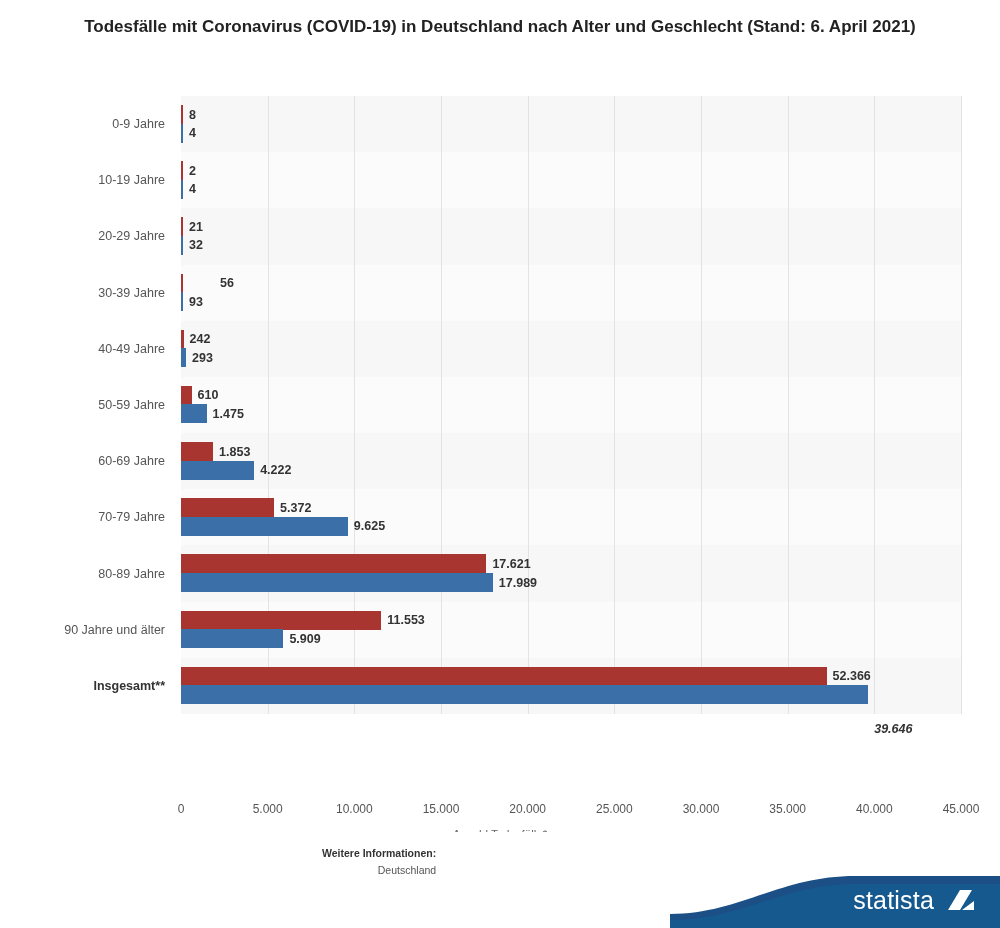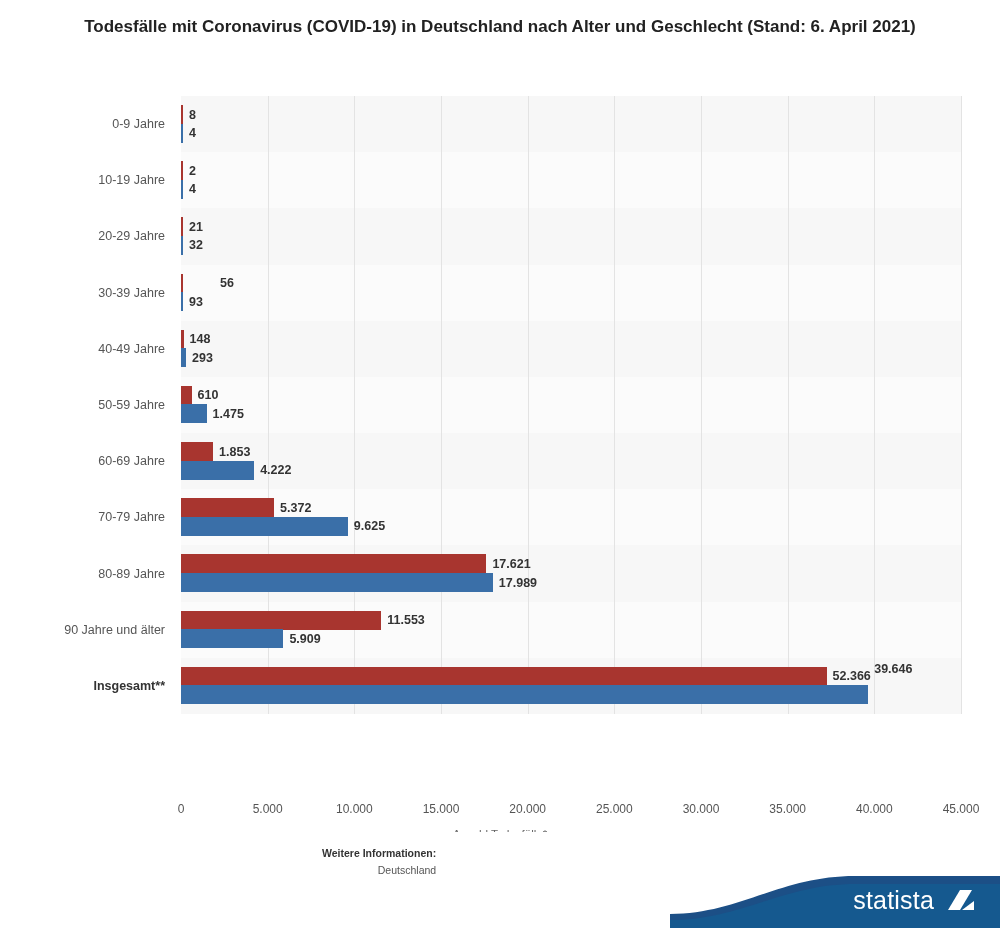--- a/index.html
+++ b/index.html
@@ -222,21 +222,21 @@
       <div class="bar-value" style="left: 8px; top: 93.2618px;">4</div>
       <div class="bar f" style="left: 0px; top: 121.404px; width: 2px;"></div>
       <div class="bar-value" style="left: 8px; top: 130.904px;">21</div>
       <div class="bar m" style="left: 0px; top: 139.944px; width: 2px;"></div>
       <div class="bar-value" style="left: 8px; top: 149.444px;">32</div>
       <div class="bar f" style="left: 0px; top: 177.585px; width: 2px;"></div>
       <div class="bar-value" style="left: 8px; top: 187.085px; margin-left: 31px;">56</div>
       <div class="bar m" style="left: 0px; top: 196.125px; width: 2px;"></div>
       <div class="bar-value" style="left: 8px; top: 205.625px;">93</div>
       <div class="bar f" style="left: 0px; top: 233.767px; width: 2.56533px;"></div>
-      <div class="bar-value" style="left: 8.56533px; top: 243.267px;">148</div>
+      <div class="bar-value" style="left: 8.56533px; top: 243.267px;">242</div>
       <div class="bar m" style="left: 0px; top: 252.307px; width: 5.07867px;"></div>
       <div class="bar-value" style="left: 11.0787px; top: 261.807px;">293</div>
       <div class="bar f" style="left: 0px; top: 289.949px; width: 10.5733px;"></div>
       <div class="bar-value" style="left: 16.5733px; top: 299.449px;">610</div>
       <div class="bar m" style="left: 0px; top: 308.489px; width: 25.5667px;"></div>
       <div class="bar-value" style="left: 31.5667px; top: 317.989px;">1.475</div>
       <div class="bar f" style="left: 0px; top: 346.131px; width: 32.1187px;"></div>
       <div class="bar-value" style="left: 38.1187px; top: 355.631px;">1.853</div>
       <div class="bar m" style="left: 0px; top: 364.671px; width: 73.1813px;"></div>
       <div class="bar-value" style="left: 79.1813px; top: 374.171px;">4.222</div>
@@ -248,21 +248,21 @@
       <div class="bar-value" style="left: 311.431px; top: 467.995px;">17.621</div>
       <div class="bar m" style="left: 0px; top: 477.035px; width: 311.809px;"></div>
       <div class="bar-value" style="left: 317.809px; top: 486.535px;">17.989</div>
       <div class="bar f" style="left: 0px; top: 514.676px; width: 200.252px;"></div>
       <div class="bar-value" style="left: 206.252px; top: 524.176px;">11.553</div>
       <div class="bar m" style="left: 0px; top: 533.216px; width: 102.423px;"></div>
       <div class="bar-value" style="left: 108.423px; top: 542.716px;">5.909</div>
       <div class="bar f" style="left: 0px; top: 570.858px; width: 645.563px;"></div>
       <div class="bar-value" style="left: 651.563px; top: 580.358px;">52.366</div>
       <div class="bar m" style="left: 0px; top: 589.398px; width: 687.197px;"></div>
-      <div class="bar-value" style="left: 693.197px; top: 573px;">39.646</div>
+      <div class="bar-value" style="left: 693.197px; top: 633px; font-style: italic;">39.646</div>
     </div>
   <div class="xticks">
       <div class="xtick" style="left: 0px;">0</div>
       <div class="xtick" style="left: 86.6667px;">5.000</div>
       <div class="xtick" style="left: 173.333px;">10.000</div>
       <div class="xtick" style="left: 260px;">15.000</div>
       <div class="xtick" style="left: 346.667px;">20.000</div>
       <div class="xtick" style="left: 433.333px;">25.000</div>
       <div class="xtick" style="left: 520px;">30.000</div>
       <div class="xtick" style="left: 606.667px;">35.000</div>

